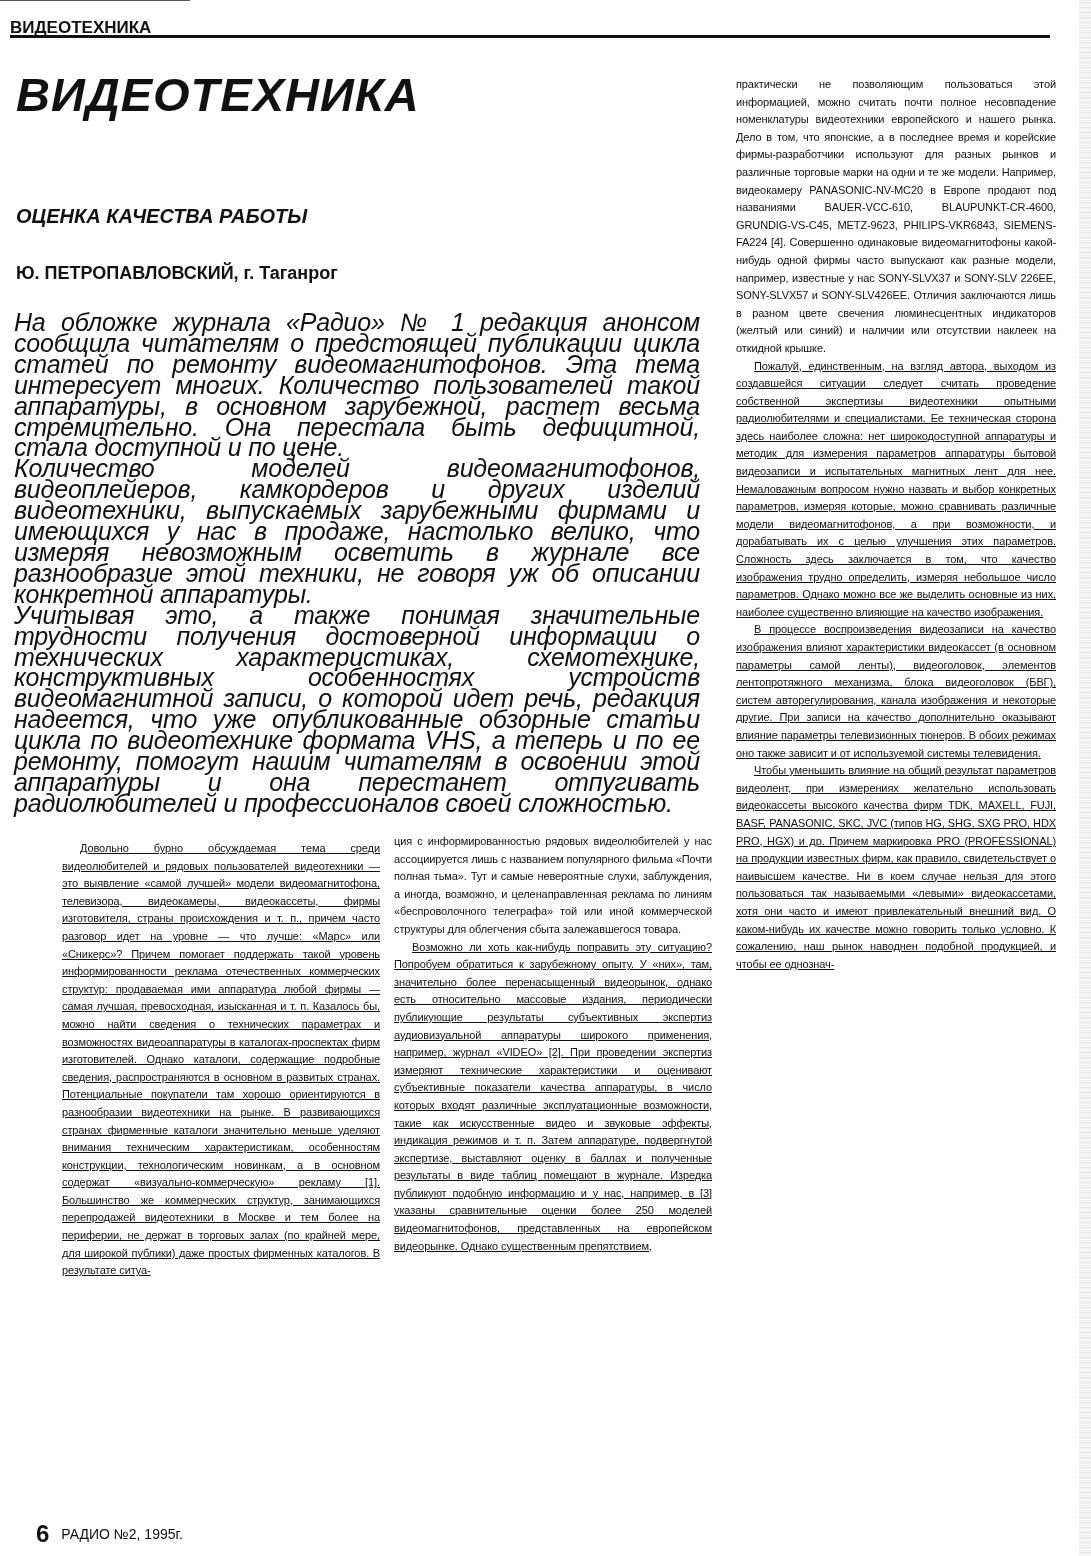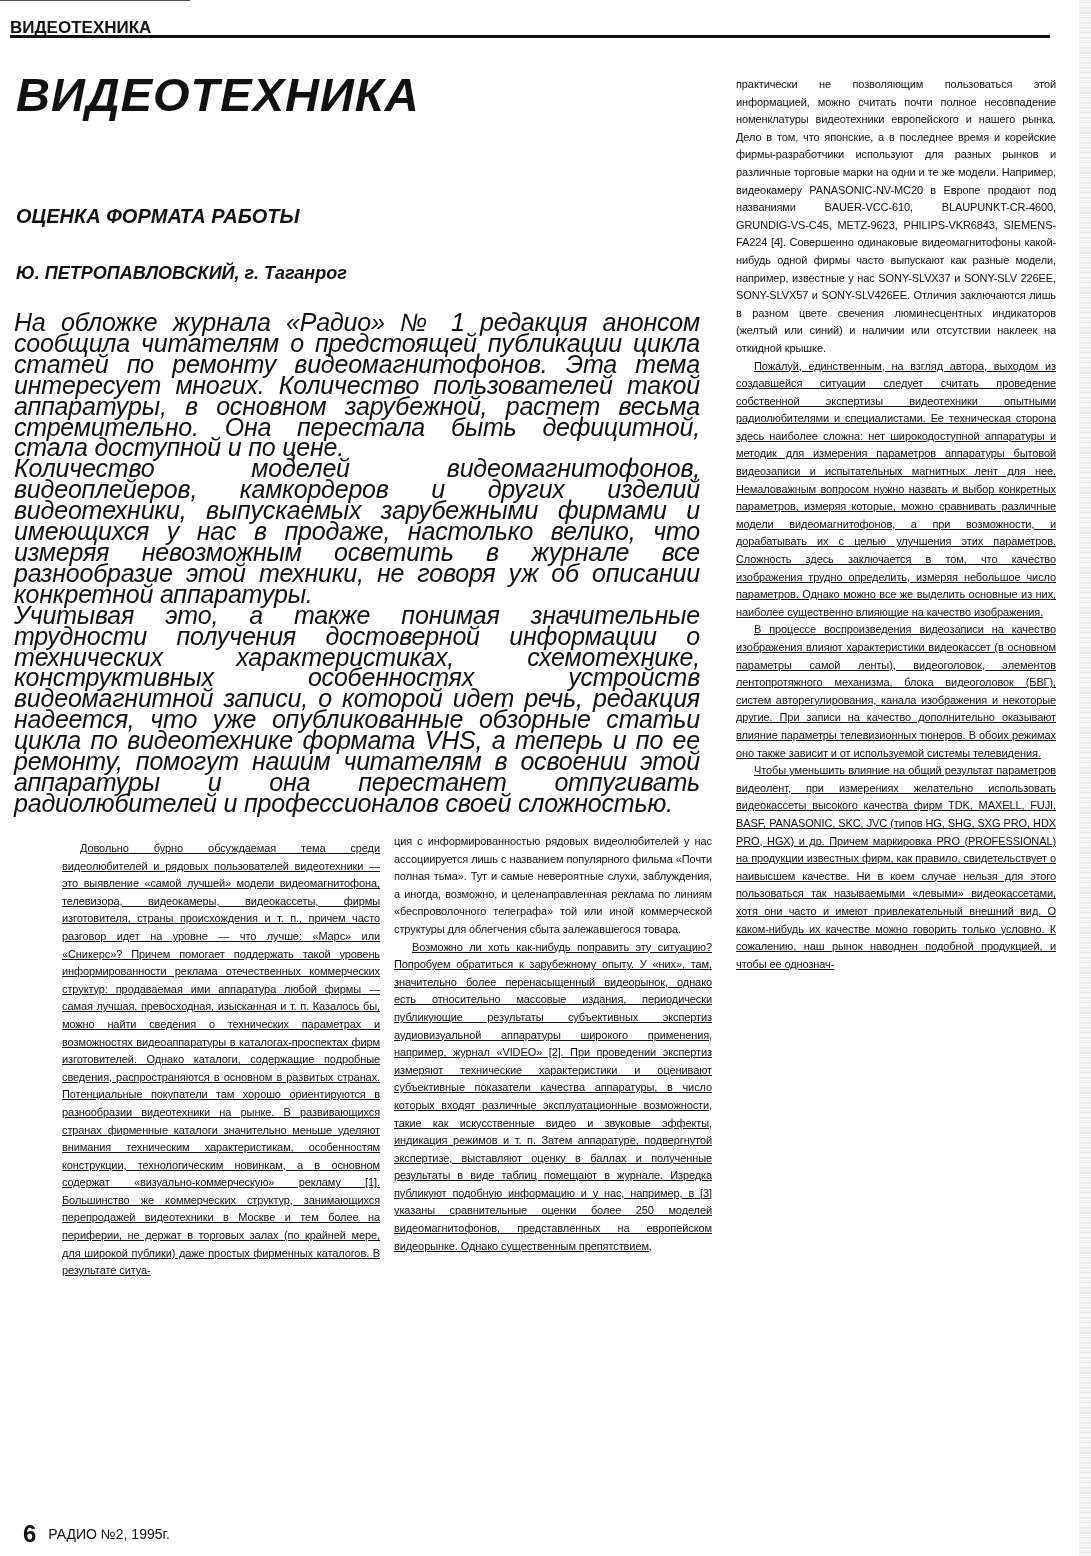--- a/index.html
+++ b/index.html
@@ -24,58 +24,58 @@
     font-weight: bold; font-style: italic; font-size: 47px; line-height: 60px;
     letter-spacing: 1px;
   }
   .title span { display: block; }
   .subtitle {
     position: absolute; left: 16px; top: 205px;
     font-weight: bold; font-style: italic; font-size: 20px;
   }
   .author {
     position: absolute; left: 16px; top: 263px;
-    font-weight: bold; font-style: italic; font-size: 18px;
+    font-weight: bold; font-size: 18px;
   }
   .lead {
     position: absolute; left: 14px; top: 312px; width: 686px;
     font-style: italic; font-size: 25px; line-height: 20.9px;
     text-align: justify; letter-spacing: -0.2px;
   }
   .lead p { margin: 0; }
   .col {
     position: absolute; font-size: 11px; line-height: 17.6px;
     text-align: justify; letter-spacing: -0.1px; hyphens: manual;
   }
   .col p { margin: 0; }
   .col p.indent { text-indent: 18px; text-decoration: underline; }
   .col-left { left: 22px; top: 840px; width: 318px; margin-left: 40px; }
   .col-mid { left: 386px; top: 833px; width: 318px; margin-left: 8px; }
   .col-right { left: 736px; top: 76px; width: 320px; }
   .footer {
-    position: absolute; left: 23px; top: 1520px; font-size: 14px;
+    position: absolute; left: 36px; top: 1520px; font-size: 14px;
   }
   .footer .page-num { font-weight: bold; font-size: 24px; margin-right: 8px; vertical-align: -3px; }
   .edge-strip {
     position: absolute; right: 0; top: 0; width: 12px; height: 1556px;
     background: repeating-linear-gradient(0deg, #ddd 0px, #fff 2px, #ccc 3px, #fff 5px);
     opacity: 0.6;
   }
 </style>
 </head>
 <body>
 
 <div class="top-thin"></div>
 <div class="section-header">ВИДЕОТЕХНИКА</div>
 <div class="header-rule"></div>
 
 <h1 class="title" style="margin:0;">
   <span>ВИДЕОТЕХНИКА</span>
 </h1>
-<div class="subtitle">ОЦЕНКА ФОРМАТА РАБОТЫ</div>
+<div class="subtitle">ОЦЕНКА КАЧЕСТВА РАБОТЫ</div>
 <div class="author">Ю. ПЕТРОПАВЛОВСКИЙ, г. Таганрог</div>
 
 <div class="lead">
   <p>На обложке журнала «Радио» № 1 редакция анонсом сообщила читателям о предстоящей публикации цикла статей по ремонту видеомагнитофонов. Эта тема интересует многих. Количество пользователей такой аппаратуры, в основном зарубежной, растет весьма стремительно. Она перестала быть дефицитной, стала доступной и по цене.</p>
   <p>Количество моделей видеомагнитофонов, видеоплейеров, камкордеров и других изделий видеотехники, выпускаемых зарубежными фирмами и имеющихся у нас в продаже, настолько велико, что измеряя невозможным осветить в журнале все разнообразие этой техники, не говоря уж об описании конкретной аппаратуры.</p>
   <p>Учитывая это, а также понимая значительные трудности получения достоверной информации о технических характеристиках, схемотехнике, конструктивных особенностях устройств видеомагнитной записи, о которой идет речь, редакция надеется, что уже опубликованные обзорные статьи цикла по видеотехнике формата VHS, а теперь и по ее ремонту, помогут нашим читателям в освоении этой аппаратуры и она перестанет отпугивать радиолюбителей и профессионалов своей сложностью.</p>
 </div>
 
 <div class="col col-left">
   <p class="indent">Довольно бурно обсуждаемая тема среди видеолюбителей и рядовых пользователей видеотехники — это выявление «самой лучшей» модели видеомагнитофона, телевизора, видеокамеры, видеокассеты, фирмы изготовителя, страны происхождения и т. п., причем часто разговор идет на уровне — что лучше: «Марс» или «Сникерс»? Причем помогает поддержать такой уровень информированности реклама отечественных коммерческих структур: продаваемая ими аппаратура любой фирмы — самая лучшая, превосходная, изысканная и т. п. Казалось бы, можно найти сведения о технических параметрах и возможностях видеоаппаратуры в каталогах-проспектах фирм изготовителей. Однако каталоги, содержащие подробные сведения, распространяются в основном в развитых странах. Потенциальные покупатели там хорошо ориентируются в разнообразии видеотехники на рынке. В развивающихся странах фирменные каталоги значительно меньше уделяют внимания техническим характеристикам, особенностям конструкции, технологическим новинкам, а в основном содержат «визуально-коммерческую» рекламу [1]. Большинство же коммерческих структур, занимающихся перепродажей видеотехники в Москве и тем более на периферии, не держат в торговых залах (по крайней мере, для широкой публики) даже простых фирменных каталогов. В результате ситуа-</p>

